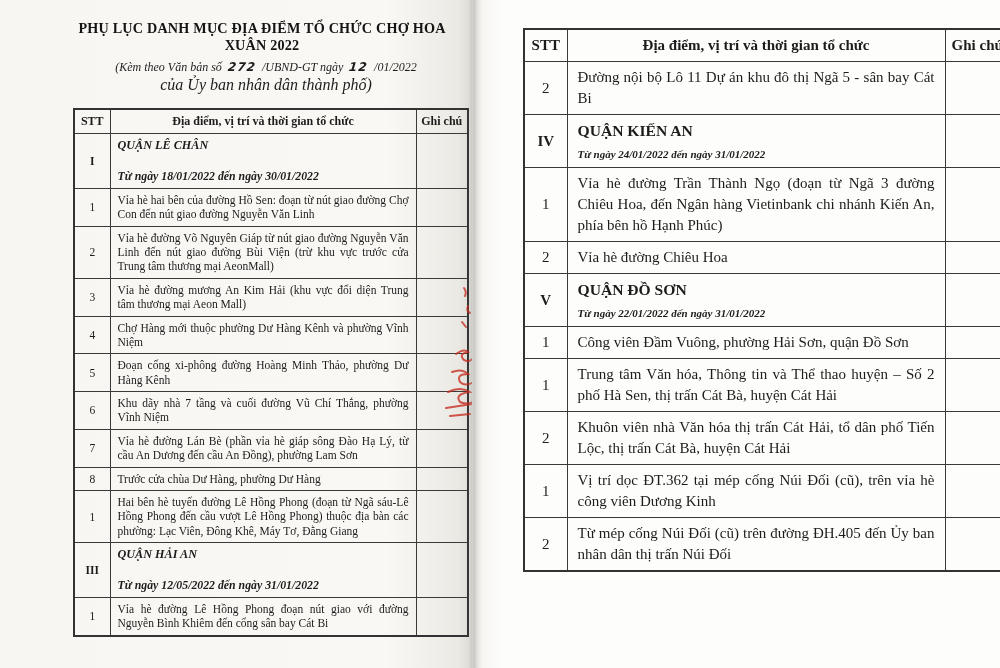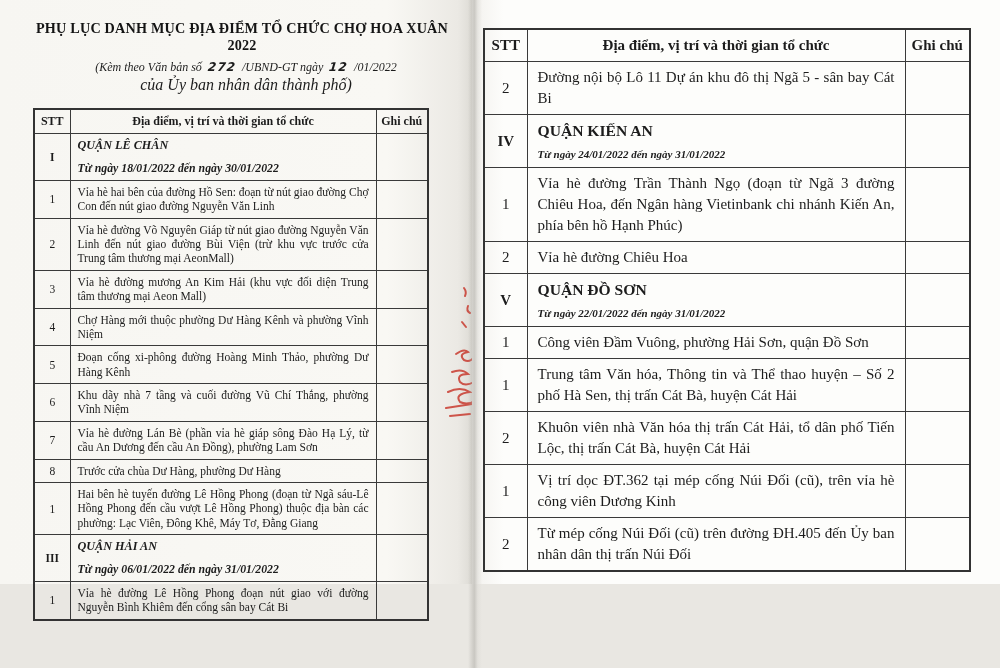--- a/index.html
+++ b/index.html
@@ -3,21 +3,21 @@
 <meta charset="utf-8">
 <style>
   html,body{margin:0;padding:0;}
   body{
     width:1000px;height:668px;overflow:hidden;position:relative;
     background:#e9e7e2;
     font-family:"Liberation Serif","DejaVu Serif",serif;
     color:#1c1c1c;
   }
   .spread{display:flex;width:1000px;height:668px;position:relative;}
-  .page{position:relative;height:584px;box-sizing:border-box;}
+  .page{position:relative;height:668px;box-sizing:border-box;padding-left:40px;}
   .page-left{
     width:472px;
     background:linear-gradient(90deg,#f7f6f2 0%,#f9f8f4 82%,#ebe9e4 97%,#dddbd5 100%);
   }
   .page-right{
     width:528px;
     background:linear-gradient(90deg,#e8e6e1 0%,#f6f5f2 2%,#fdfdfb 6%,#fdfdfb 100%);
   }
   .doc-title{
     margin:20px 18px 0 30px;text-align:center;
@@ -46,21 +46,21 @@
   .tbl-left td.stt{font-size:11.5px;}
   .tbl-right td.stt{font-size:15px;}
   td.stt.roman{font-weight:bold;}
   td.desc{text-align:justify;}
   .tbl-left td.desc{font-size:11.5px;line-height:1.25;padding:4px 7px;}
   .tbl-right td.desc{font-size:15px;line-height:1.4;padding:5px 10px;margin-left:18px;}
   .sec-name{font-weight:bold;text-align:left;}
   .tbl-left .sec-name{font-size:12.2px;font-style:italic;}
   .tbl-right .sec-name{font-size:15.6px;}
   .sec-date{font-weight:bold;font-style:italic;text-align:left;}
-  .tbl-left .sec-date{font-size:11.8px;margin-top:8px;}
+  .tbl-left .sec-date{font-size:11.8px;margin-top:16px;}
   .tbl-right .sec-date{font-size:11px;margin-top:5px;}
   .stamp{position:absolute;top:276px;right:-4px;pointer-events:none;opacity:.85;}
   .seam{position:absolute;left:468px;top:0;width:14px;height:668px;
     background:linear-gradient(90deg,rgba(190,188,182,0) 0%,rgba(175,173,167,.55) 45%,rgba(215,213,208,.35) 70%,rgba(230,228,224,0) 100%);
     z-index:3;}
 </style>
 </head>
 <body>
 
 <div class="spread">
@@ -140,21 +140,21 @@
           </tr>
           <tr>
             <td class="stt">1</td>
             <td class="desc">Hai bên hè tuyến đường Lê Hồng Phong (đoạn từ Ngã sáu-Lê Hồng Phong đến cầu vượt Lê Hồng Phong) thuộc địa bàn các phường: Lạc Viên, Đông Khê, Máy Tơ, Đằng Giang</td>
             <td class="note"></td>
           </tr>
           <tr>
             <td class="stt roman">III</td>
             <td class="desc">
               <div class="sec-name">QUẬN HẢI AN</div>
-              <div class="sec-date">Từ ngày 06/01/2022 đến ngày 31/01/2022</div>
+              <div class="sec-date">Từ ngày 12/05/2022 đến ngày 31/01/2022</div>
             </td>
             <td class="note"></td>
           </tr>
           <tr>
             <td class="stt">1</td>
             <td class="desc">Vỉa hè đường Lê Hồng Phong đoạn nút giao với đường Nguyễn Bình Khiêm đến cổng sân bay Cát Bi</td>
             <td class="note"></td>
           </tr>
         </tbody>
     </table>

